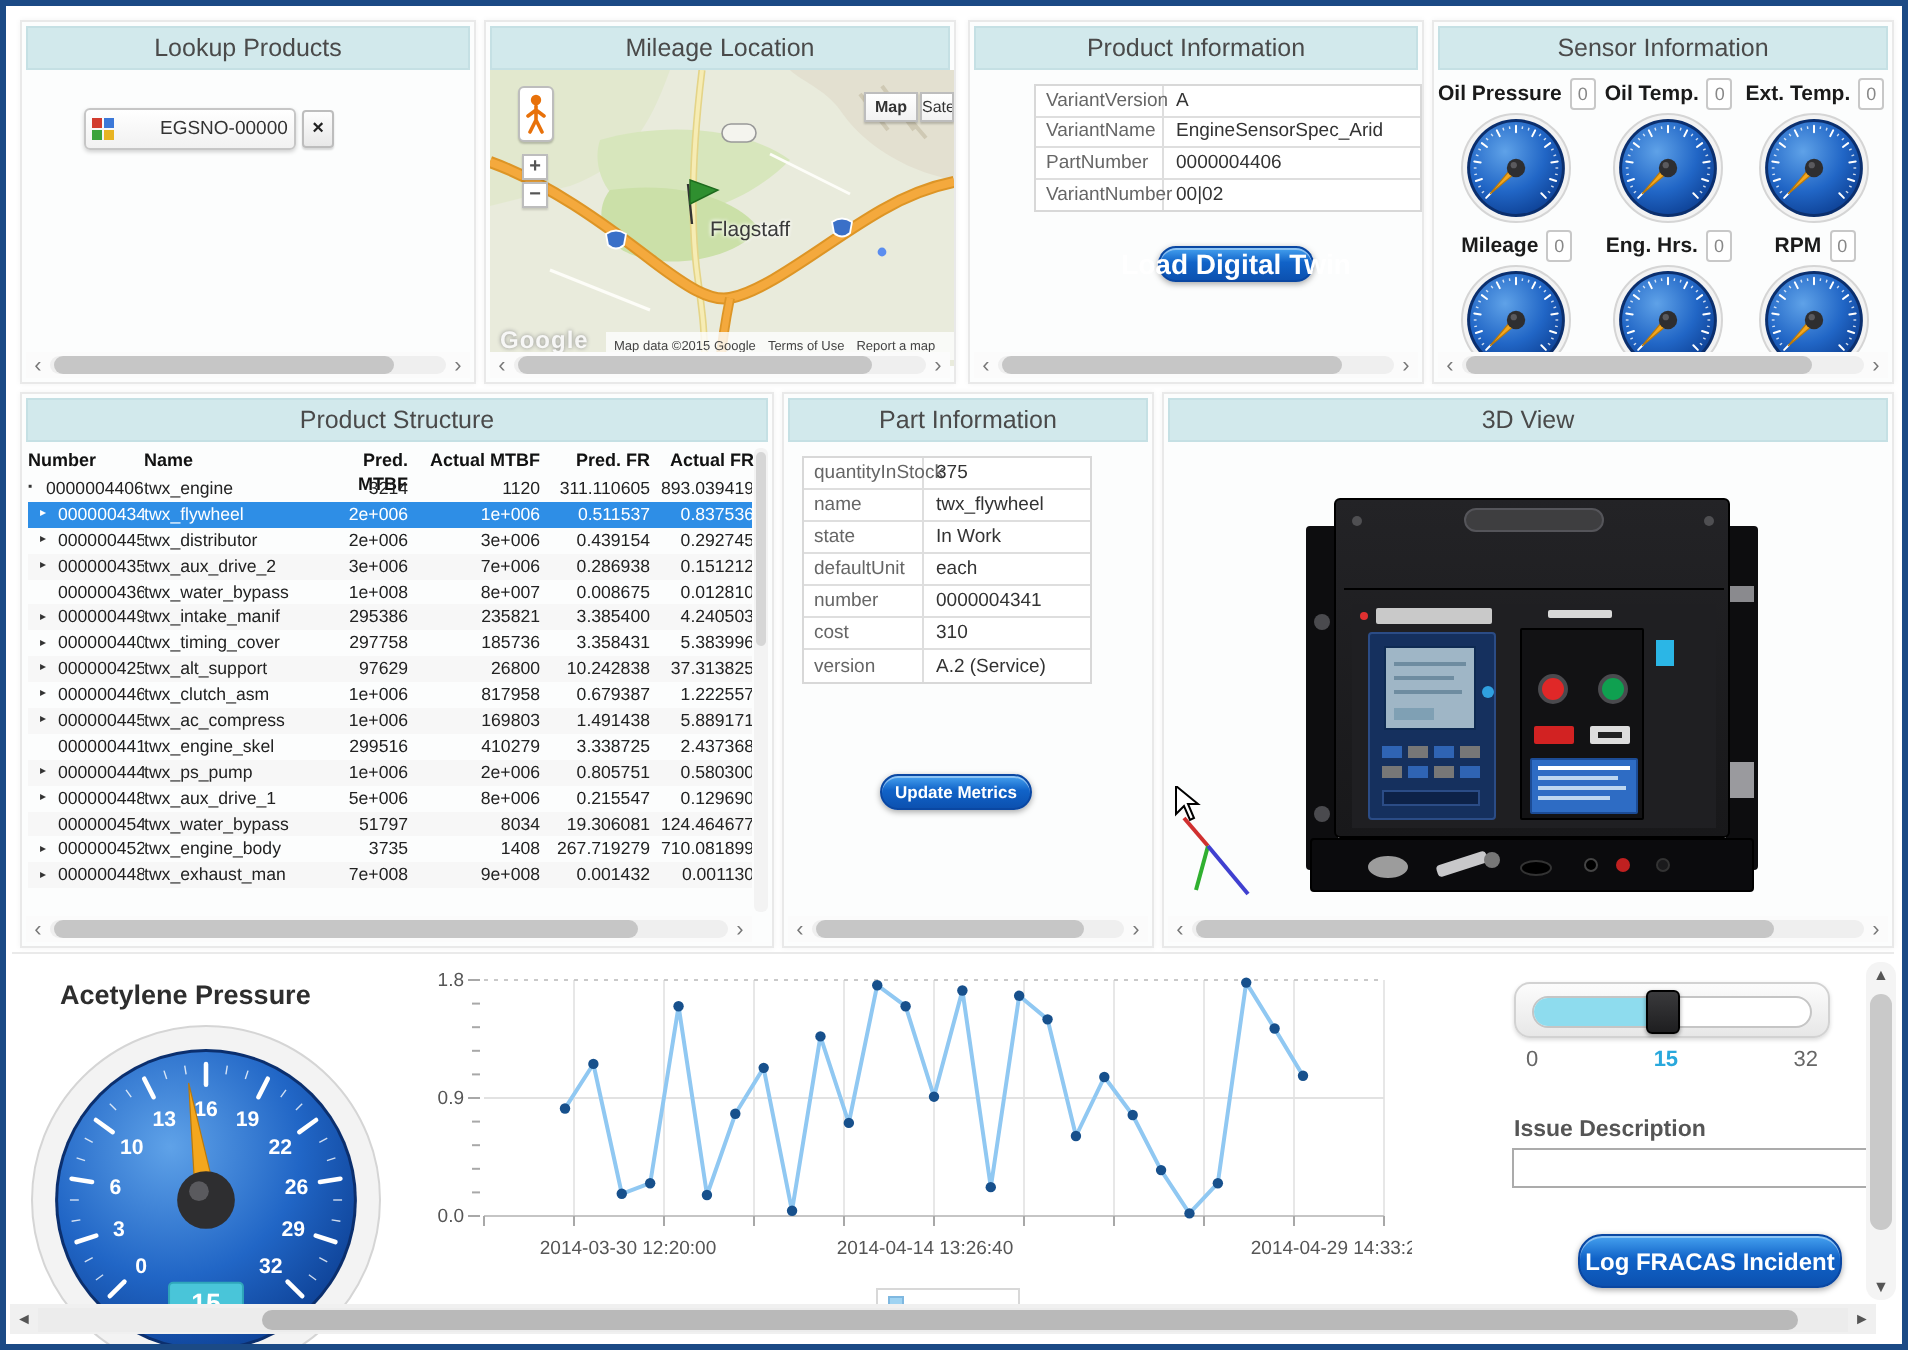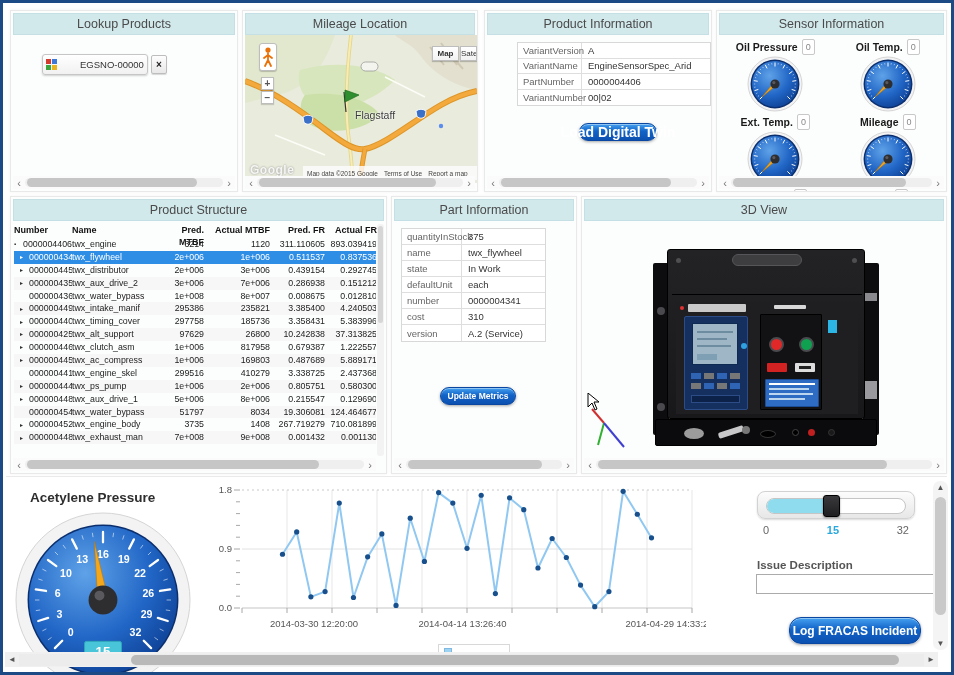--- a/index.html
+++ b/index.html
@@ -18,21 +18,21 @@
   .combo-text{font-size:9.5px;color:#333;margin-left:3px;white-space:nowrap;padding-left:20px;}
   .combo-clear{position:absolute;left:140px;top:44px;width:16px;height:19px;background:linear-gradient(#FDFDFD,#E8E8E8);border:1px solid #BDBDBD;border-radius:2px;text-align:center;font-size:10px;font-weight:bold;color:#222;line-height:17px;box-shadow:0 1px 1px rgba(0,0,0,0.15);}
   
   .kvtable{position:absolute;background:#FFF;border:1px solid #D8D8D8;}
   .kvrow{display:flex;border-bottom:1px solid #DEDEDE;align-items:center;}
   .kvrow:last-child{border-bottom:none;}
   .kvl{padding-left:5px;color:#666;border-right:1px solid #DEDEDE;height:100%;display:flex;align-items:center;}
   .kvv{flex:1;padding-left:6px;color:#333;white-space:nowrap;overflow:hidden;}
   .btn-blue{position:absolute;background:linear-gradient(#46A2F0,#1163C8 45%,#0C51B0);border:1px solid #0A47A2;border-radius:12px;color:#FFF;font-weight:bold;display:flex;align-items:center;justify-content:center;box-shadow:0 1px 3px rgba(0,0,0,0.35), inset 0 1px 0 rgba(255,255,255,0.4);white-space:nowrap;}
   
-  .sensor-grid{position:absolute;left:2px;top:26px;right:2px;bottom:2px;display:grid;grid-template-columns:1fr 1fr;grid-template-rows:1fr 1fr;}
+  .sensor-grid{position:absolute;left:2px;top:26px;right:2px;bottom:2px;display:grid;grid-template-columns:1fr 1fr 1fr;grid-template-rows:1fr 1fr;}
   .gcell{display:flex;flex-direction:column;align-items:center;}
   .glabelrow{display:flex;align-items:center;gap:4px;height:18px;margin-top:1px;}
   .glabel{font-size:10.5px;font-weight:bold;color:#1A1A1A;white-space:nowrap;}
   .gval{width:13px;height:16px;background:#FFF;border:1px solid #C8C8C8;border-radius:2px;color:#888;font-size:9px;text-align:center;line-height:14px;}
   
   .psheader,.psrow{display:grid;grid-template-columns:58px 86px 50px 66px 55px 52px;}
   .psheader{position:absolute;left:3px;top:27px;right:10px;font-weight:bold;font-size:9px;color:#111;height:12px;line-height:12px;}
   .psbody{position:absolute;left:3px;top:41px;right:10px;bottom:16px;overflow:hidden;}
   .psrow{height:12.9px;line-height:12.9px;font-size:8.8px;color:#222;}
   .psrow.alt{background:#F7F7F7;}
@@ -592,21 +592,21 @@
           <div class="c val">1e+006</div>
           <div class="c val">817958</div>
           <div class="c val">0.679387</div>
           <div class="c val">1.222557</div>
         </div>
         <div class="psrow alt">
           <div class="c"><span class="expander" style="margin-left: 6px;">▸</span><span>0000004456</span></div>
           <div class="c name">twx_ac_compress</div>
           <div class="c val">1e+006</div>
           <div class="c val">169803</div>
-          <div class="c val">0.487689</div>
+          <div class="c val">1.491438</div>
           <div class="c val">5.889171</div>
         </div>
         <div class="psrow">
           <div class="c"><span class="expander" style="margin-left: 6px;"></span><span>0000004414</span></div>
           <div class="c name">twx_engine_skel</div>
           <div class="c val">299516</div>
           <div class="c val">410279</div>
           <div class="c val">3.338725</div>
           <div class="c val">2.437368</div>
         </div>

